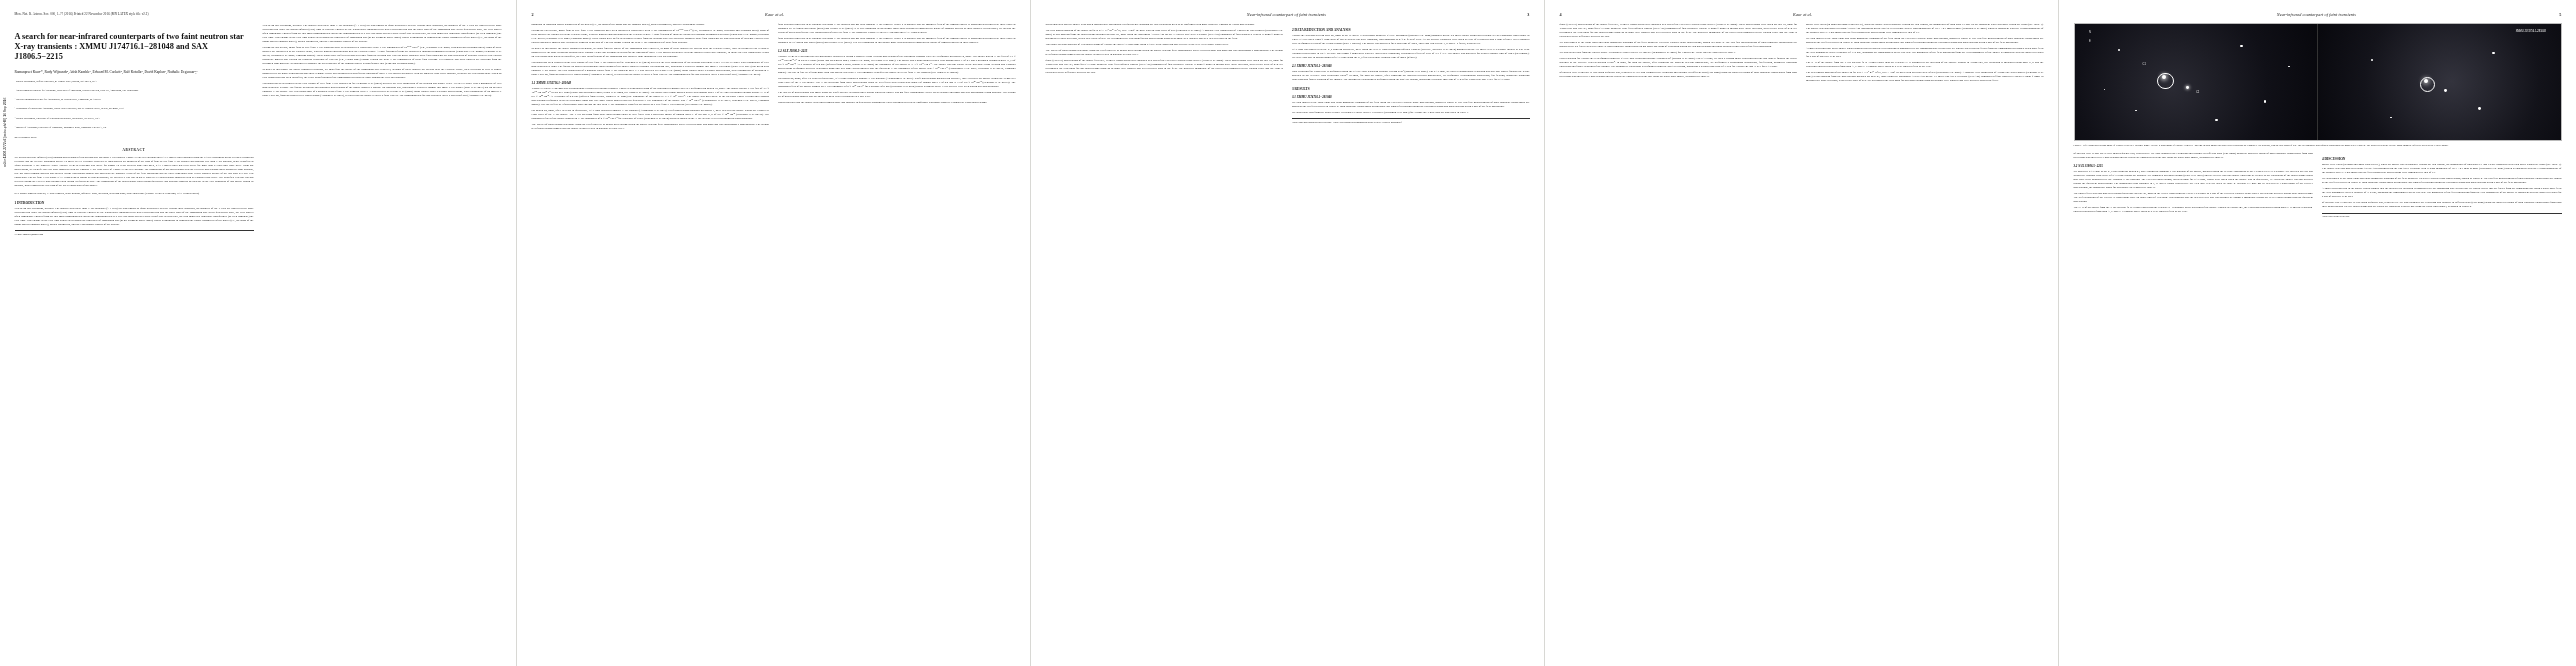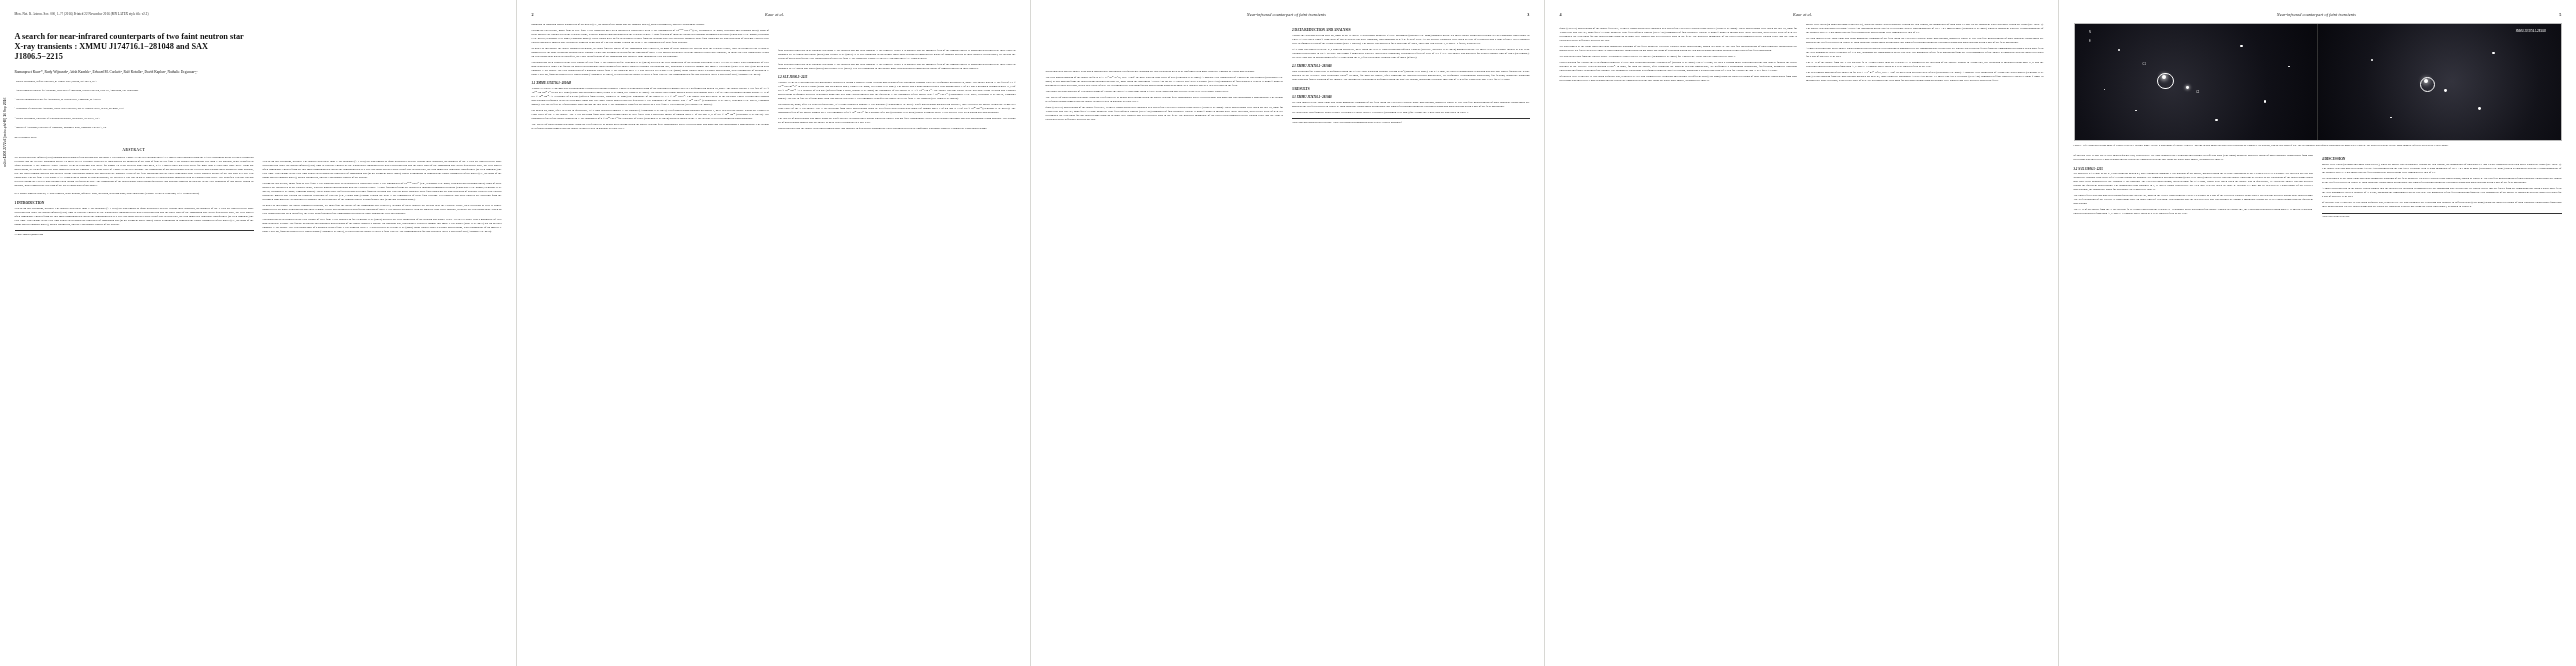--- a/index.html
+++ b/index.html
@@ -7,21 +7,21 @@
   .sheet{width:2576px;height:667px;background:#fff;position:relative;overflow:hidden;display:flex;}
   .page{position:relative;height:667px;box-sizing:border-box;padding:12.2px 14.5px 10px 14.5px;border-right:0.6px solid #d8d8d4;background:#fff;}
   .p1{width:517px;}
   .p2{width:514px;}
   .p3{width:514px;}
   .p4{width:514px;}
   .p5{width:517px;border-right:none;}
   .runhead{display:flex;justify-content:space-between;font-size:4.2px;font-style:italic;color:#222;margin-bottom:5.6px;letter-spacing:0.1px;}
   .runhead .pg{font-style:normal;font-weight:bold;}
   .topline{font-size:3.1px;color:#222;margin-bottom:7.8px;letter-spacing:0.1px;}
-  .cols{display:flex;gap:9px;align-items:flex-end;}
+  .cols{display:flex;gap:9px;}
   .col{width:50%;}
   .col p, .col div.para{font-size:2.8px;line-height:1.42;text-align:justify;margin:0 0 2.2px 0;hyphens:auto;}
   .sec{font-size:3.4px;font-weight:bold;margin:5px 0 2.2px 0;}
   .subsec{font-size:3.1px;font-weight:bold;font-style:italic;margin:4.4px 0 1.7px 0;}
   .title{font-size:8.3px;font-weight:bold;line-height:1.22;margin:7.8px 0 7.8px 0;}
   .authors{font-size:3.6px;line-height:1.5;margin-bottom:4.4px;}
   .affil{font-size:2.4px;line-height:1.5;color:#111;margin-bottom:5.6px;}
   .date{font-size:2.9px;margin:5.6px 0 7.8px 0;}
   .abshead{text-align:center;font-size:3.3px;font-weight:bold;letter-spacing:0.6px;margin:9px 0 4.4px 0;}
   .abstract{font-size:2.7px;line-height:1.45;text-align:justify;}

